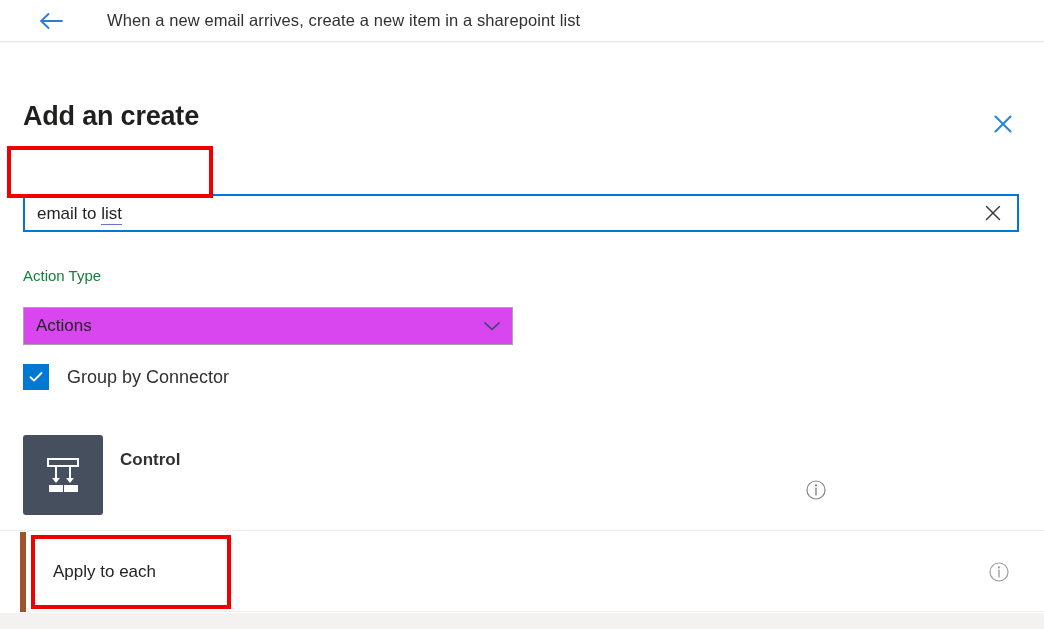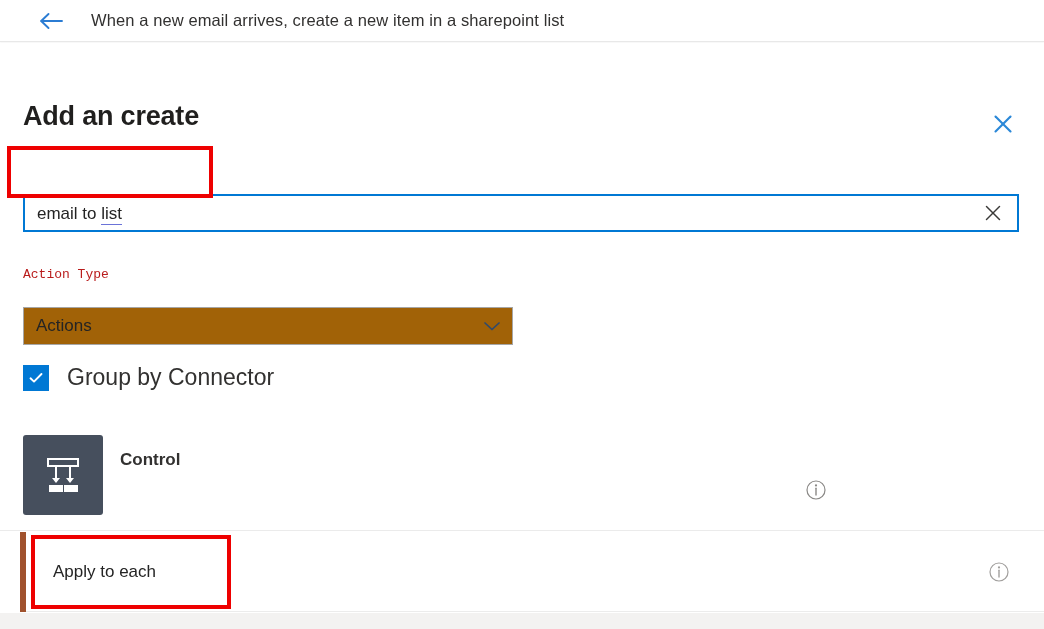--- a/index.html
+++ b/index.html
@@ -24,20 +24,21 @@
   .flow-header {
     position: absolute;
     left: 0; top: 0;
     width: 1044px;
     height: 42px;
     background: #ffffff;
     display: flex;
     align-items: center;
     border-bottom: 1px solid #e8e8e8;
     box-shadow: 0 1px 2px rgba(0,0,0,0.045);
+    gap: 16px;
   }
 
   .back-arrow {
     width: 34px;
     height: 34px;
     margin-left: 34px;
     display: flex;
     align-items: center;
     justify-content: center;
     cursor: pointer;
@@ -134,33 +135,32 @@
     z-index: 40;
   }
   .anno-search { left: 7px; top: 146px; width: 206px; height: 52px; }
   .anno-row    { left: 31px; top: 535px; width: 200px; height: 74px; }
 
   
   .field-label {
     position: absolute;
     left: 23px;
     top: 224px;
-    font-size: 13px;
-    color: #b91c1c;
-    font-family: Liberation Mono, monospace;
+    font-size: 15px;
+    color: #15803d;
   }
 
   .dropdown {
     position: absolute;
     left: 23px;
     top: 264px;
     width: 490px;
     height: 38px;
     border: 1px solid #a6a6a6;
-    background: #a16207;
+    background: #d946ef;
     display: flex;
     align-items: center;
     cursor: pointer;
   }
   .dropdown-value {
     flex: 1;
     padding-left: 12px;
     font-size: 17px;
     color: #242424;
     white-space: nowrap;
@@ -187,21 +187,21 @@
     height: 26px;
     background: #0078d4;
     border: 1px solid #0078d4;
     display: flex;
     align-items: center;
     justify-content: center;
     flex: 0 0 auto;
   }
   .checkbox-label {
     margin-left: 18px;
-    font-size: 23px;
+    font-size: 18px;
     color: #323130;
     white-space: nowrap;
   }
 
   
   .connector {
     position: absolute;
     left: 0;
     top: 392px;
     width: 861px;

